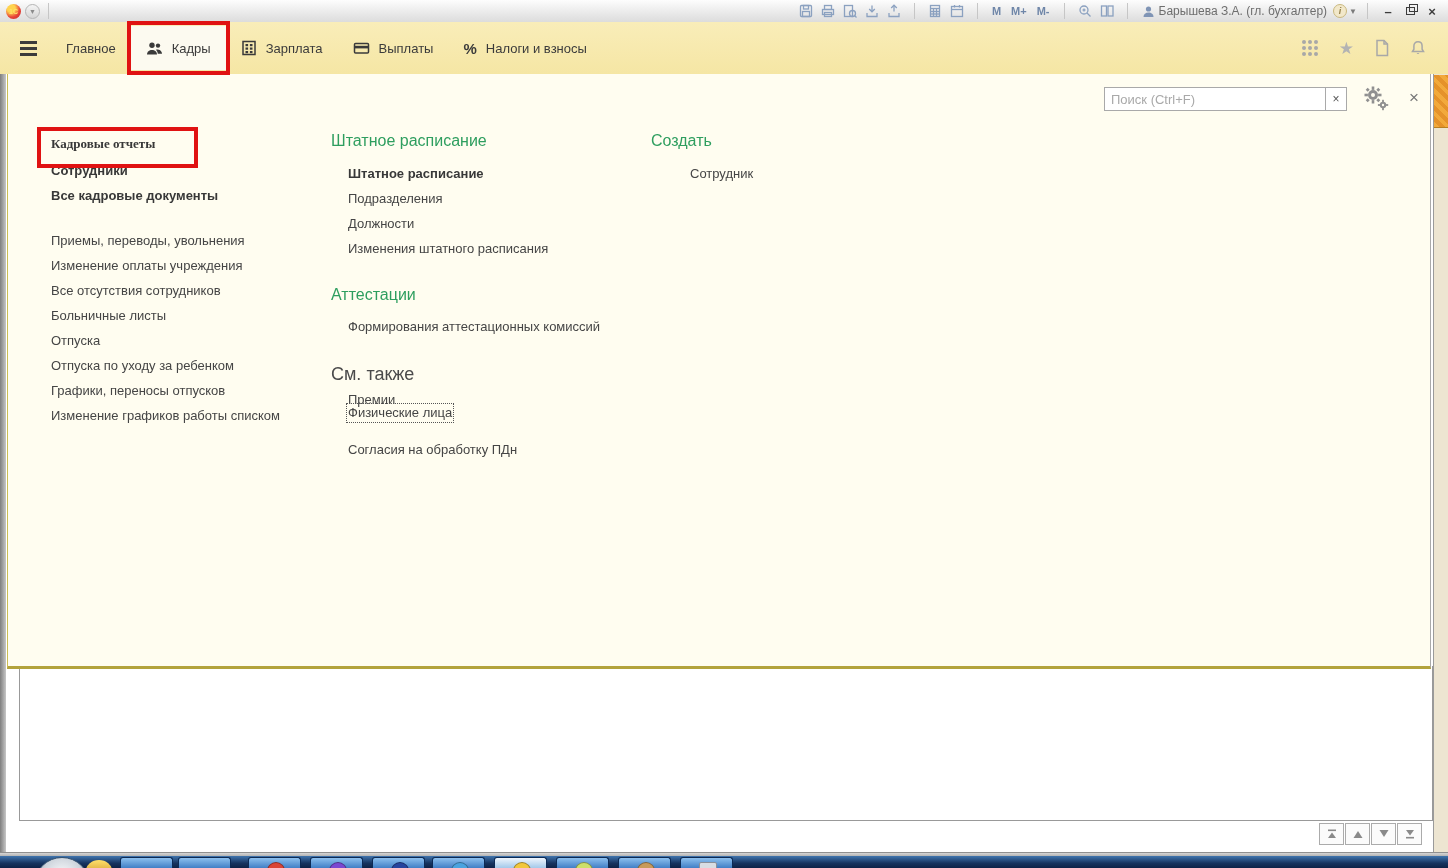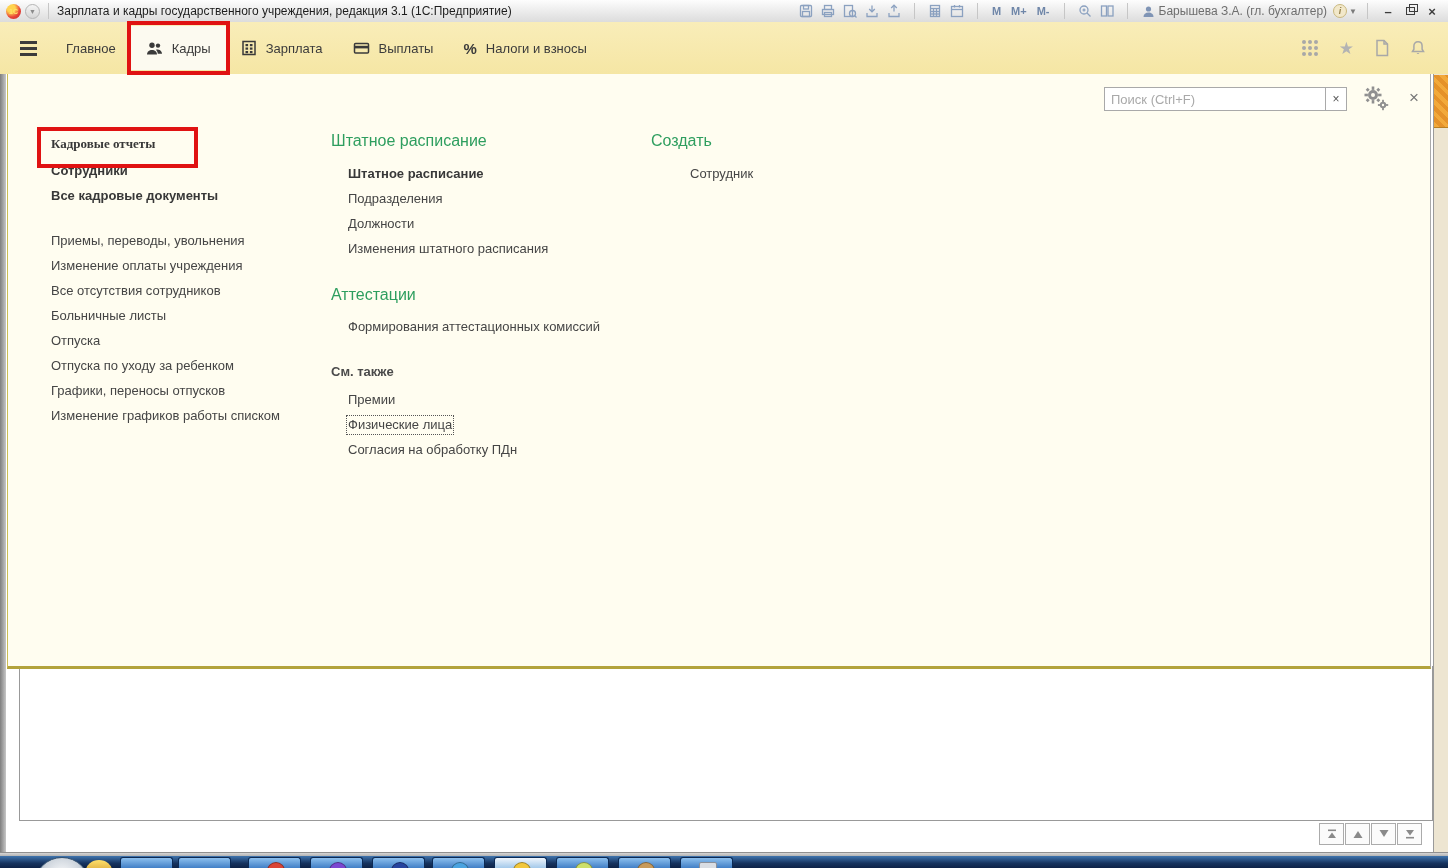--- a/index.html
+++ b/index.html
@@ -46,21 +46,21 @@
   #searchbox{left:1096px;top:13px;width:222px;height:24px;border:1px solid #a9a9a9;background:#fff;
     font-size:13px;color:#444;padding:0 6px;box-sizing:border-box;font-family:inherit;}
   #searchbox::placeholder{color:#a9a9a9;}
   #search-clear{left:1317px;top:13px;width:22px;height:24px;border:1px solid #a9a9a9;background:#fff;
     color:#555;font-size:12px;display:flex;align-items:center;justify-content:center;box-sizing:border-box;}
   #panel-close{left:1396px;top:14px;width:20px;height:20px;color:#777;font-size:17px;line-height:20px;text-align:center;}
   .p-head{font-size:16px;color:#2e9e5f;white-space:nowrap;}
   .p-item{font-size:13px;color:#454545;white-space:nowrap;line-height:16px;}
   .p-item.bold{font-weight:bold;color:#383838;}
   .p-item.focus{outline:1px dotted #555;outline-offset:1px;}
-  .p-plain{font-size:13px;color:#4a4a4a;white-space:nowrap;font-weight:bold;}
+  .p-plain{font-size:18px;color:#4a4a4a;white-space:nowrap;}
   
   #mainarea{left:6px;top:666px;width:1442px;height:186px;background:#fff;}
   .gline{background:#999;}
   .navbtn{width:23px;height:20px;border:1px solid #ababab;background:#fbfbfb;display:flex;align-items:center;justify-content:center;}
   .navbtn svg{fill:#8a8a8a;}
   #leftstrip{left:0;top:74px;width:6px;height:778px;background:linear-gradient(90deg,#7e7e7e,#c7c7c7);}
   #rightstrip{left:1433px;top:74px;width:15px;height:778px;background:#ede5d1;border-left:1px solid #9a9a9a;box-sizing:border-box;}
   #rs-orange{left:0;top:1px;width:15px;height:52px;
     background:repeating-linear-gradient(45deg,#f2a93b 0 4px,#e5922a 4px 8px);border-bottom:1px solid #b97f23;}
   #winedge{left:0;top:852px;width:1448px;height:4px;background:linear-gradient(#d6d6d6,#a8a8a8);border-top:1px solid #8f8f8f;}
@@ -78,21 +78,20 @@
 </style>
 </head>
 <body>
 
 <div id="app">
 
   <div id="titlebar" class="abs">
     <div class="logo1c">1С</div>
     <div class="tb-drop">▼</div>
     <div class="tb-sep"></div>
-    <span id="titletext">Зарплата и кадры государственного учреждения, редакция 3.1  (1С:Предприятие)</span>
     <div id="tb-right">
       <span class="ti">
           <svg width="16" height="16">
             <rect x="2.5" y="2.5" width="11" height="11" rx="1"></rect>
             <rect x="5.5" y="2.5" width="5" height="3.5"></rect>
             <rect x="4.5" y="8.5" width="7" height="5"></rect>
           </svg>
         </span>
       <span class="ti">
           <svg width="16" height="16">
@@ -294,21 +293,21 @@
 
     <div class="abs p-head" style="left:323px;top:58px;">Штатное расписание</div>
     <div class="abs p-item bold" style="left:340px;top:92px;">Штатное расписание</div>
     <div class="abs p-item" style="left:340px;top:117px;">Подразделения</div>
     <div class="abs p-item" style="left:340px;top:142px;">Должности</div>
     <div class="abs p-item" style="left:340px;top:167px;">Изменения штатного расписания</div>
     <div class="abs p-head" style="left:323px;top:212px;">Аттестации</div>
     <div class="abs p-item" style="left:340px;top:245px;">Формирования аттестационных комиссий</div>
     <div class="abs p-plain" style="left:323px;top:290px;">См. также</div>
     <div class="abs p-item" style="left:340px;top:318px;">Премии</div>
-    <div class="abs p-item focus" style="left:340px;top:343px;">Физические лица</div>
+    <div class="abs p-item focus" style="left:340px;top:331px;">Физические лица</div>
     <div class="abs p-item" style="left:340px;top:368px;">Согласия на обработку ПДн</div>
 
     <div class="abs p-head" style="left:643px;top:58px;">Создать</div>
     <div class="abs p-item" style="left:682px;top:92px;">Сотрудник</div>
   </div>
 
   <div id="mainarea" class="abs">
     <div class="abs gline" style="left:13px;top:0;width:1px;height:154px;"></div>
     <div class="abs gline" style="left:1426px;top:0;width:1px;height:154px;"></div>
     <div class="abs gline" style="left:13px;top:154px;width:1414px;height:1px;"></div>

